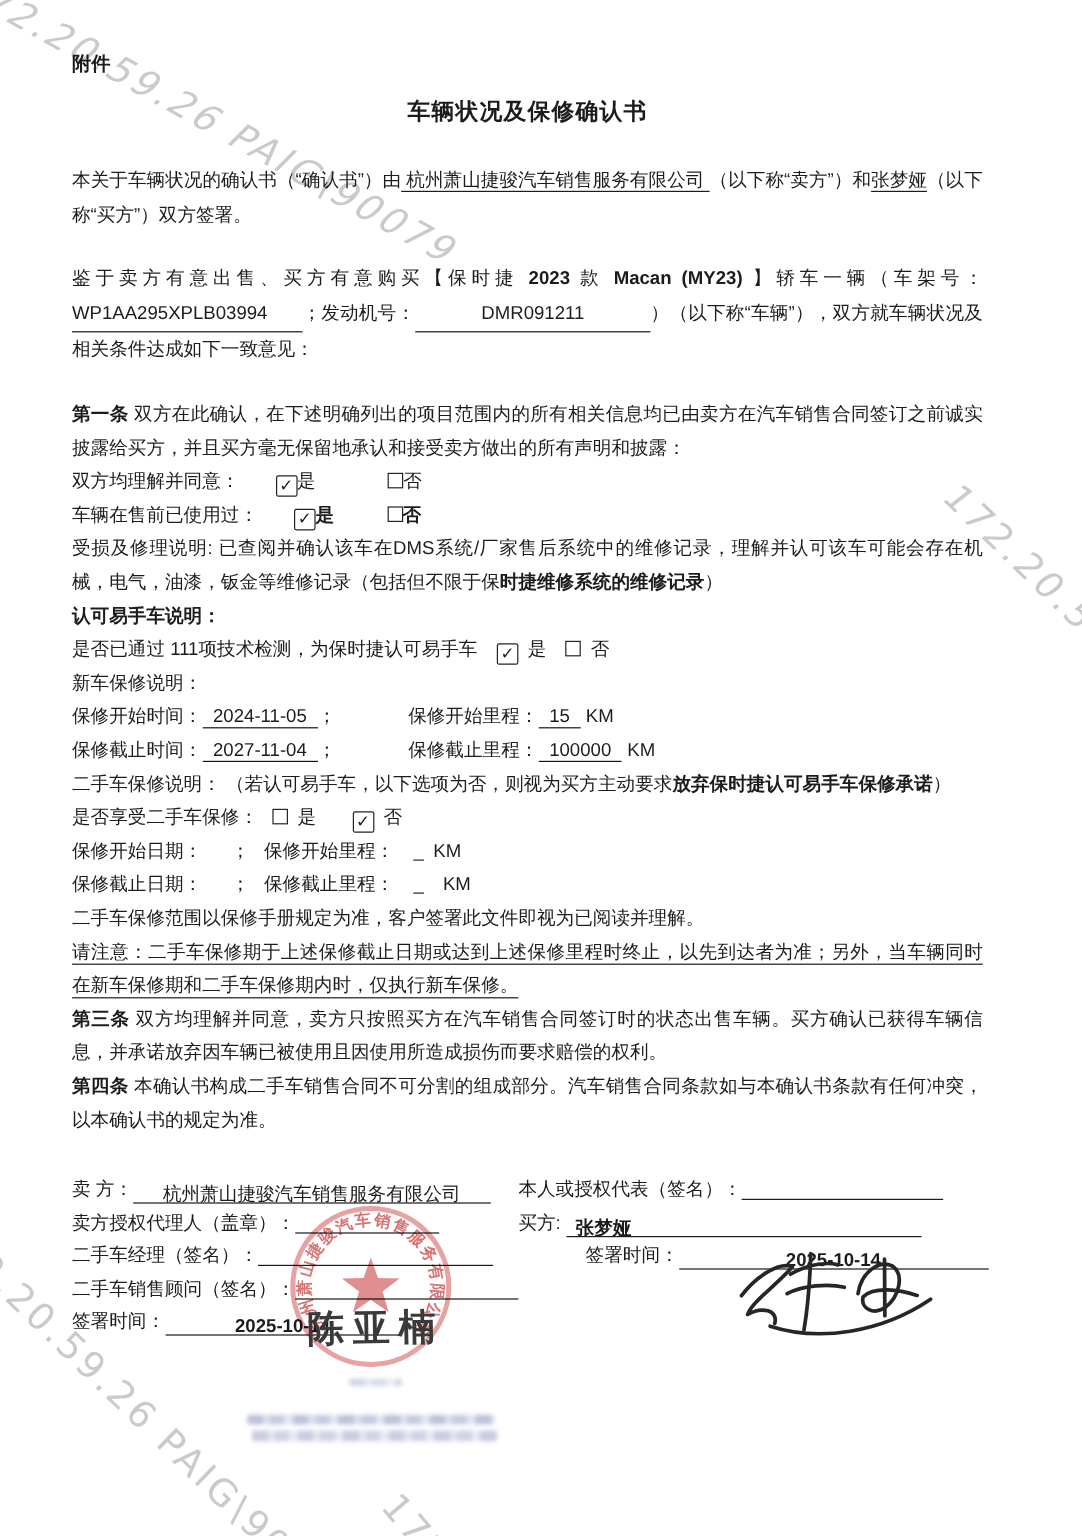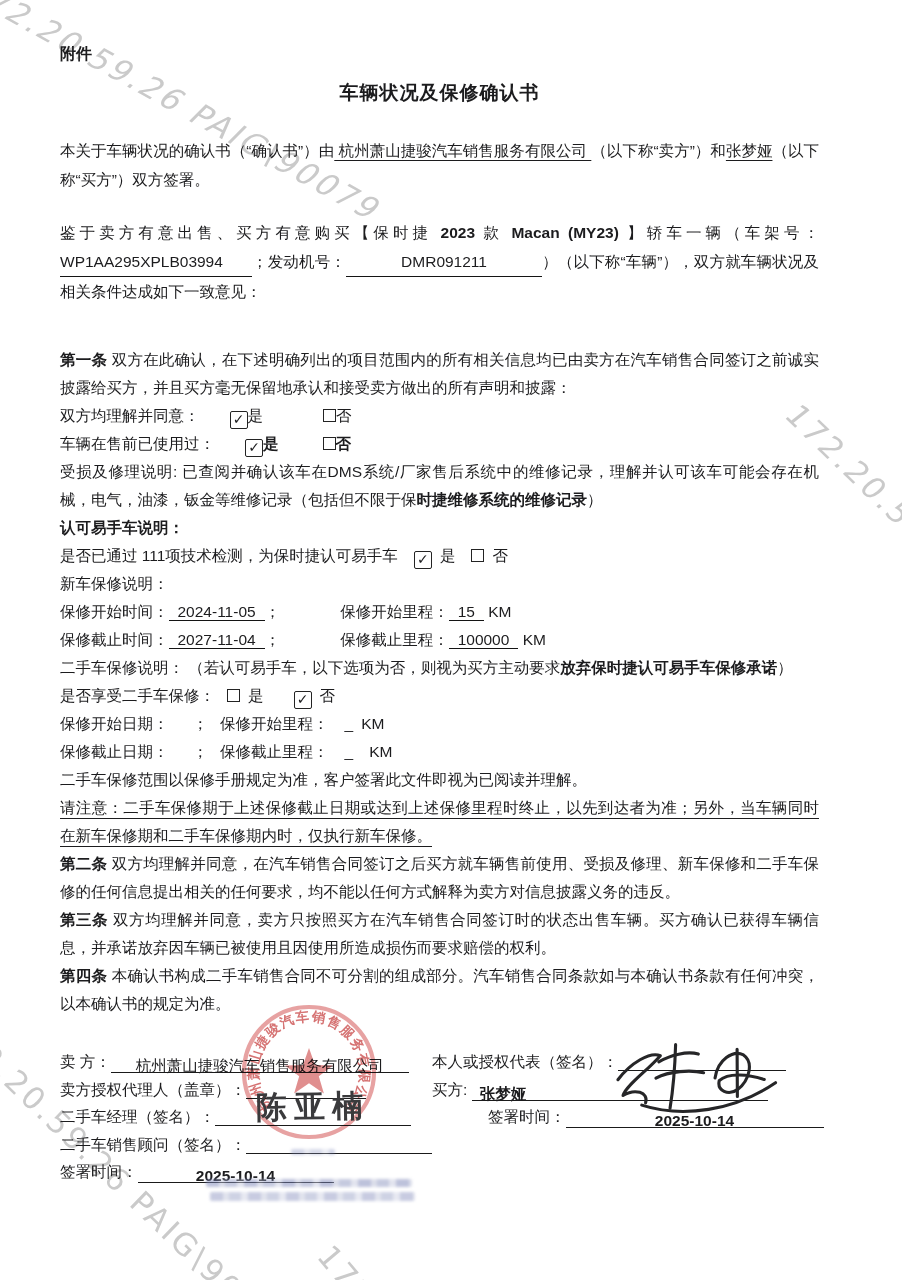--- a/index.html
+++ b/index.html
@@ -62,21 +62,21 @@
 <div class="wm wm3">172.20.59.26  PAIG\90079</div>
 <div class="wm wm4">172.20.59.26  PAIG\90079</div>
 
 <div class="page">
 
   <p class="attach">附件</p>
   <div class="title">车辆状况及保修确认书</div>
 
   <p class="para just"><span>本关于车辆状况的确认书（“确认书”）由</span><span class="uline"> 杭州萧山捷骏汽车销售服务有限公司 </span><span>（以下称“卖方”）和</span><span class="uline">张梦娅</span><span>（以下称“买方”）双方签署。</span></p>
 
-  <p class="para just" style="margin-bottom:40px;"><span>鉴于卖方有意出售、买方有意购买【保时捷 </span><span class="bd">2023</span><span> 款 </span><span class="bd">Macan (MY23)</span><span> 】轿车一辆（车架号：</span><span class="vinline">WP1AA295XPLB03994</span><span>；发动机号：</span><span class="engline">DMR091211</span><span>）（以下称“车辆”），双方就车辆状况及相关条件达成如下一致意见：</span></p>
+  <p class="para just" style="margin-bottom:26px;"><span>鉴于卖方有意出售、买方有意购买【保时捷 </span><span class="bd">2023</span><span> 款 </span><span class="bd">Macan (MY23)</span><span> 】轿车一辆（车架号：</span><span class="vinline">WP1AA295XPLB03994</span><span>；发动机号：</span><span class="engline">DMR091211</span><span>）（以下称“车辆”），双方就车辆状况及相关条件达成如下一致意见：</span></p>
 
   <p class="line just"><span class="bd">第一条</span><span> 双方在此确认，在下述明确列出的项目范围内的所有相关信息均已由卖方在汽车销售合同签订之前诚实披露给买方，并且买方毫无保留地承认和接受卖方做出的所有声明和披露：</span></p>
 
   <p class="line">
     <span>双方均理解并同意：</span><span class="w30"></span><span class="cbx"><span>✓</span></span><span>是</span><span class="w60"></span><span class="sq"></span><span>否</span>
   </p>
 
   <p class="line">
     <span>车辆在售前已使用过：</span><span class="w30"></span><span class="cbx"><span>✓</span></span><span class="bd">是</span><span class="w44"></span><span class="sq"></span><span class="bd">否</span>
   </p>
@@ -111,21 +111,20 @@
   </p>
 
   <p class="line">
     <span>保修截止日期：</span><span class="w24"></span><span>；</span><span class="w12"></span><span>保修截止里程：</span><span class="w16"></span><span>_</span><span class="w16"></span><span>KM</span>
   </p>
 
   <p class="line">二手车保修范围以保修手册规定为准，客户签署此文件即视为已阅读并理解。</p>
 
   <p class="line just notice">请注意：二手车保修期于上述保修截止日期或达到上述保修里程时终止，以先到达者为准；另外，当车辆同时在新车保修期和二手车保修期内时，仅执行新车保修。</p>
 
-  <p class="line just"><span class="bd">第二条</span><span> 双方均理解并同意，在汽车销售合同签订之后买方就车辆售前使用、受损及修理、新车保修和二手车保修的任何信息提出相关的任何要求，均不能以任何方式解释为卖方对信息披露义务的违反。</span></p>
 
   <p class="line just"><span class="bd">第三条</span><span> 双方均理解并同意，卖方只按照买方在汽车销售合同签订时的状态出售车辆。买方确认已获得车辆信息，并承诺放弃因车辆已被使用且因使用所造成损伤而要求赔偿的权利。</span></p>
 
   <p class="line just"><span class="bd">第四条</span><span> 本确认书构成二手车销售合同不可分割的组成部分。汽车销售合同条款如与本确认书条款有任何冲突，以本确认书的规定为准。</span></p>
 
   <div class="sig">
     <div class="sigL">
       <div class="srow"><span>卖 方：</span><span class="blank b300">杭州萧山捷骏汽车销售服务有限公司</span></div>
       <div class="srow"><span>卖方授权代理人（盖章）：</span><span class="blank b118"></span></div>
       <div class="srow"><span>二手车经理（签名）：</span><span class="blank b195"></span></div>

